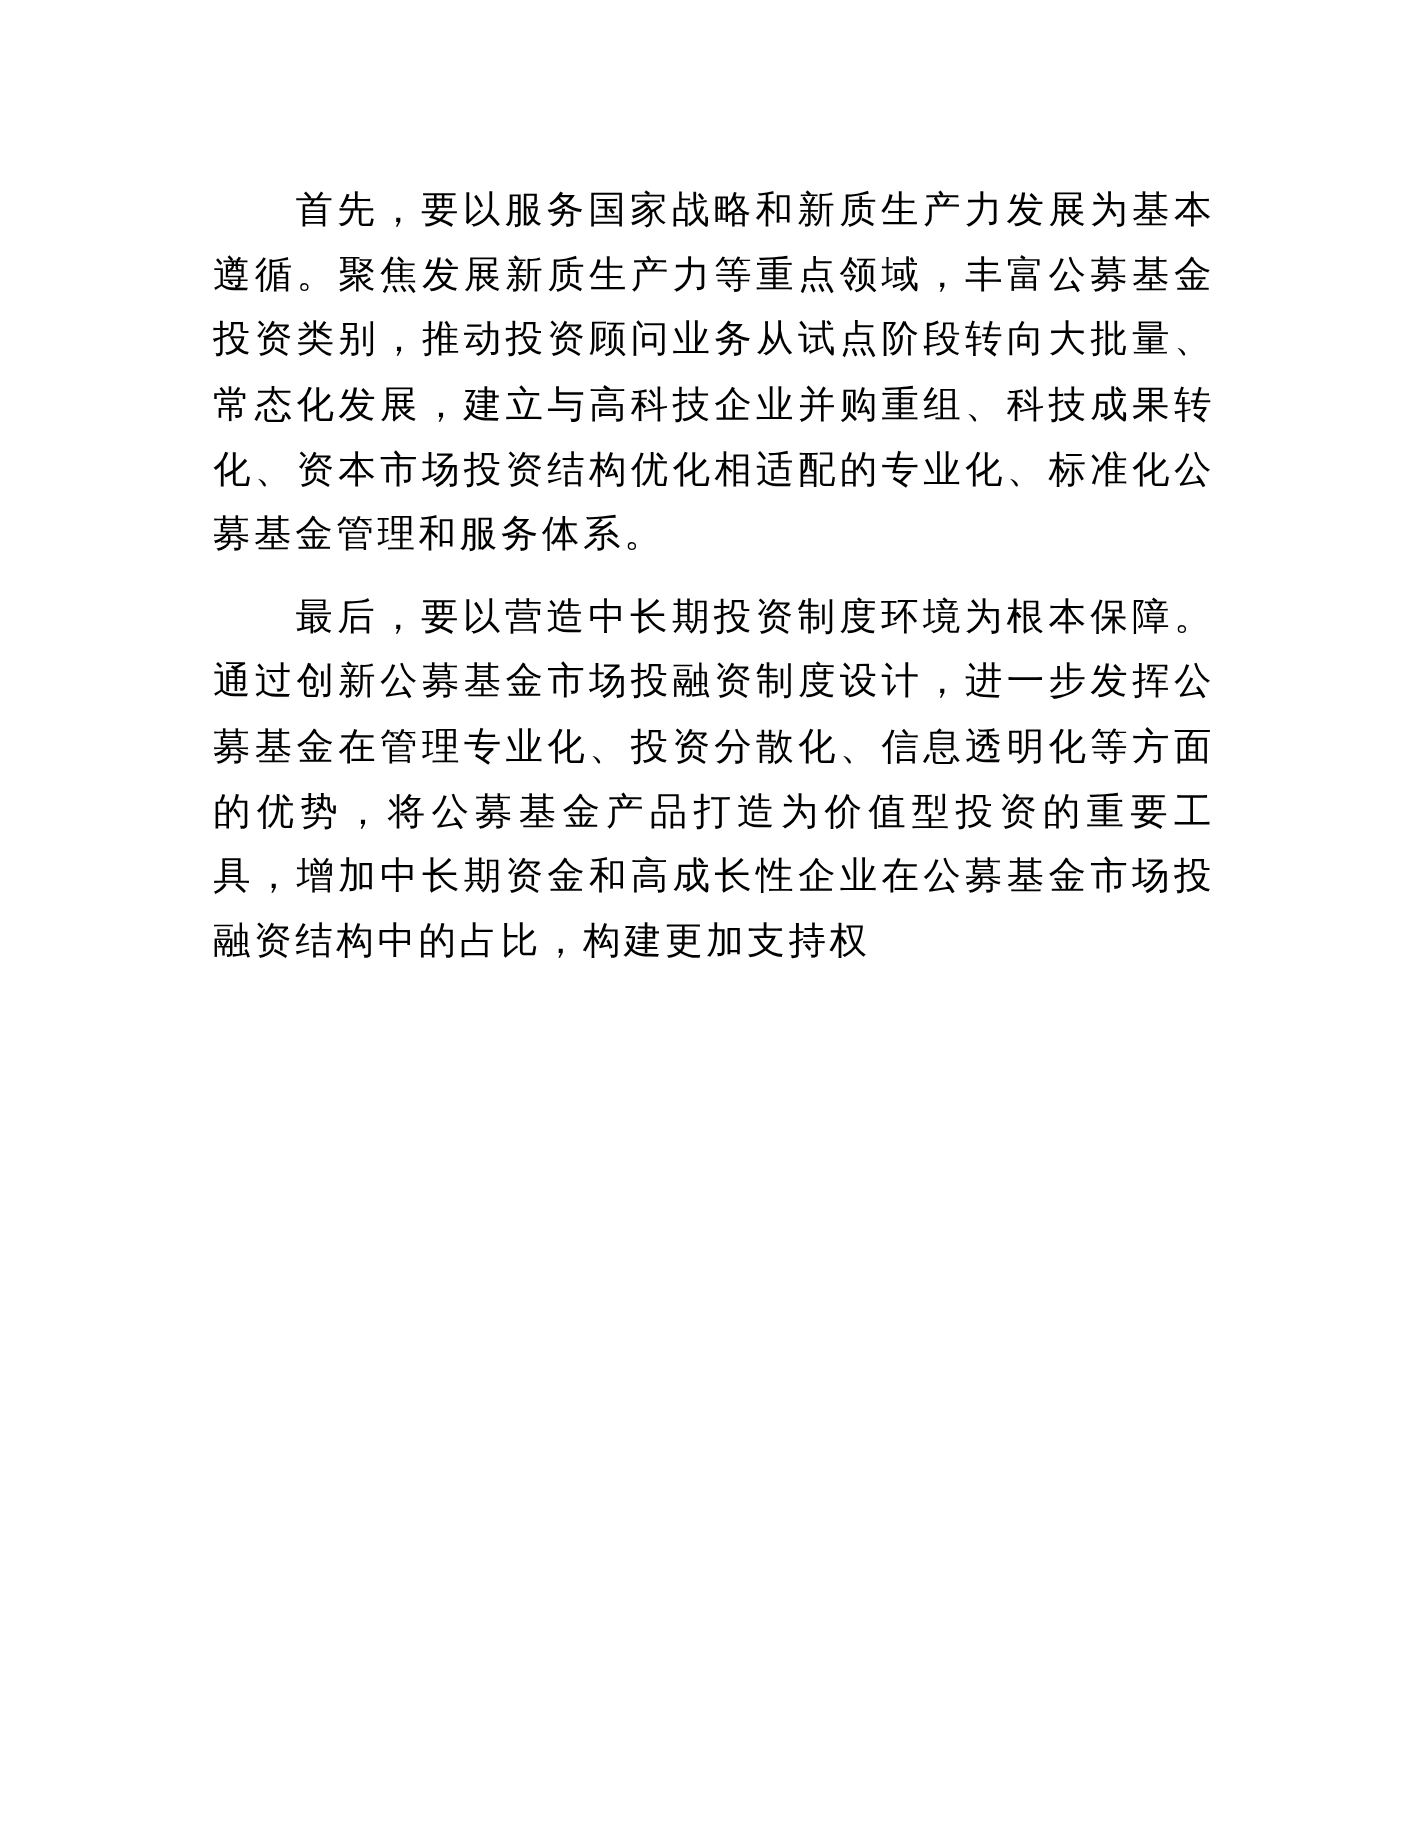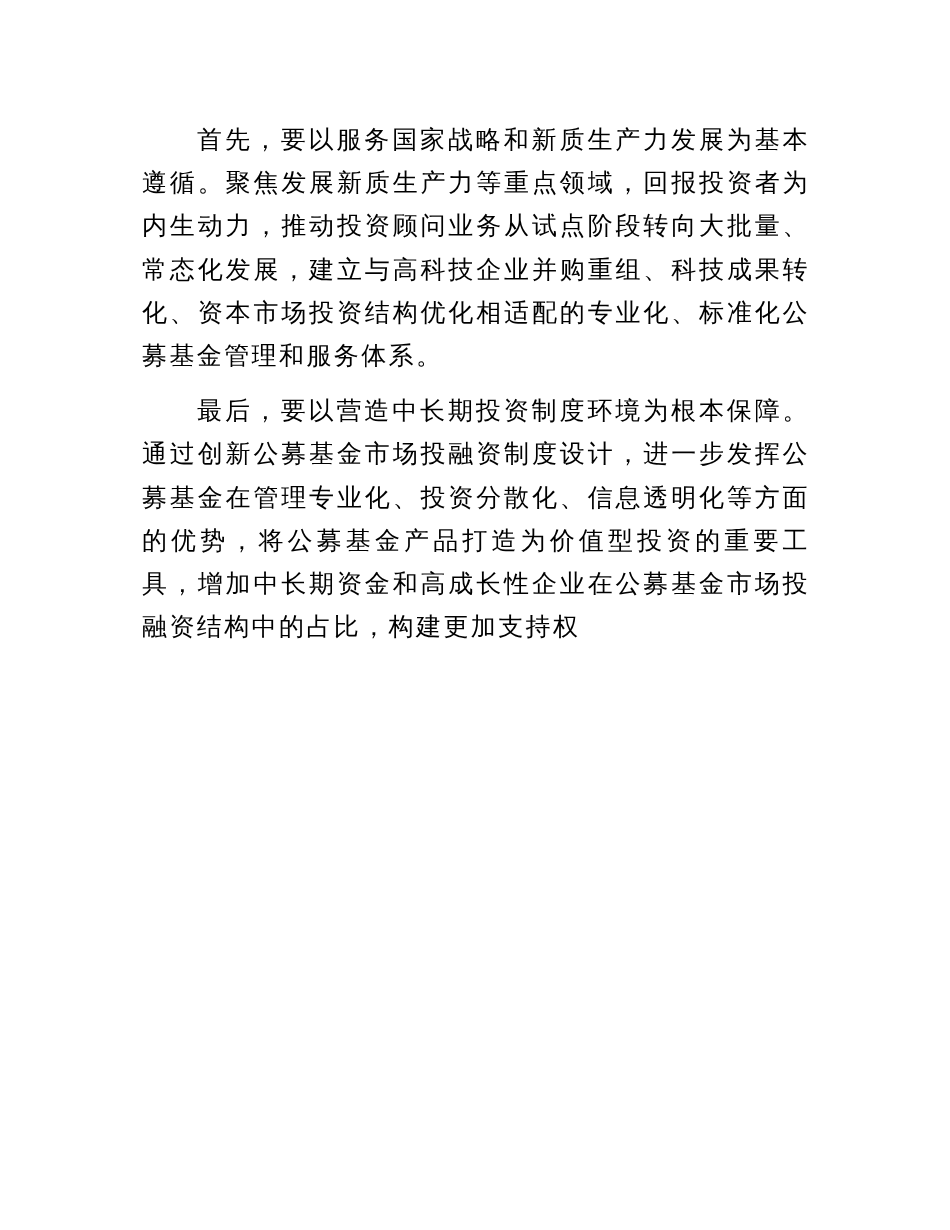--- a/index.html
+++ b/index.html
@@ -20,15 +20,15 @@
     text-indent: 55px;
     text-align: justify;
     text-align-last: left;
     word-break: break-all;
   }
 </style>
 </head>
 <body>
 
 <div class="page">
-  <p class="para">首先，要以服务国家战略和新质生产力发展为基本遵循。聚焦发展新质生产力等重点领域，回报投资者为内生动力，推动投资顾问业务从试点阶段转向大批量、常态化发展，建立与高科技企业并购重组、科技成果转化、资本市场投资结构优化相适配的专业化、标准化公募基金管理和服务体系。</p>
+  <p class="para">首先，要以服务国家战略和新质生产力发展为基本遵循。聚焦发展新质生产力等重点领域，丰富公募基金投资类别，推动投资顾问业务从试点阶段转向大批量、常态化发展，建立与高科技企业并购重组、科技成果转化、资本市场投资结构优化相适配的专业化、标准化公募基金管理和服务体系。</p>
   <p class="para">最后，要以营造中长期投资制度环境为根本保障。通过创新公募基金市场投融资制度设计，进一步发挥公募基金在管理专业化、投资分散化、信息透明化等方面的优势，将公募基金产品打造为价值型投资的重要工具，增加中长期资金和高成长性企业在公募基金市场投融资结构中的占比，构建更加支持权</p>
 </div>
 
 </body></html>

